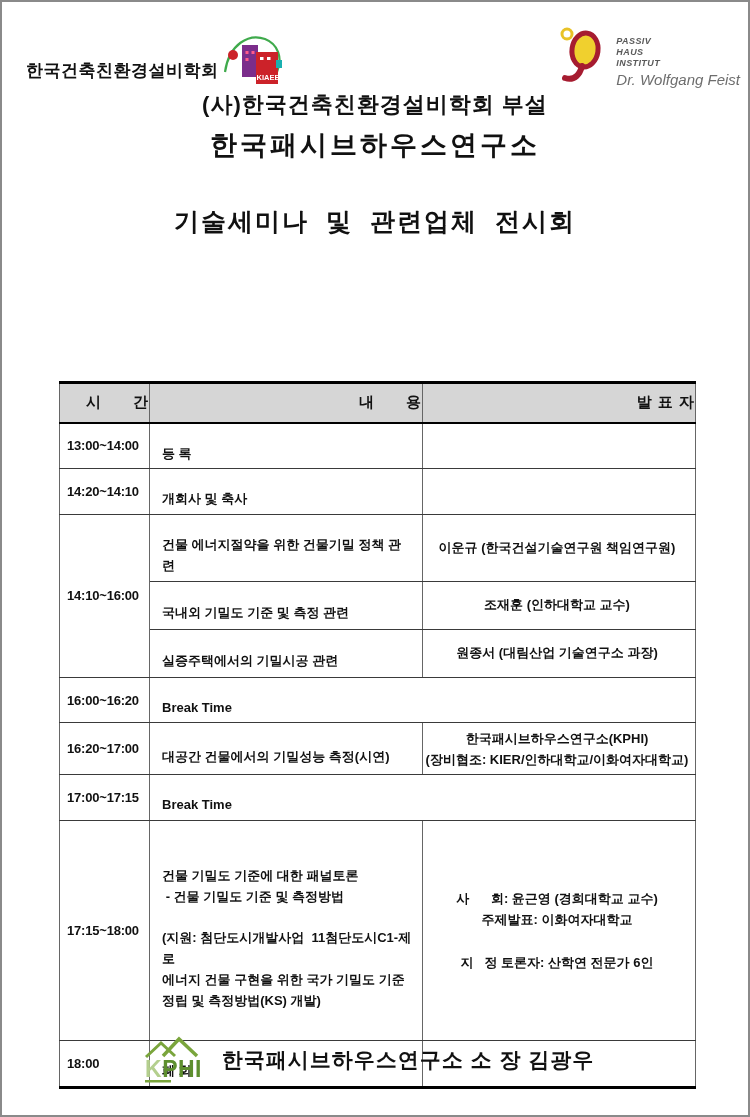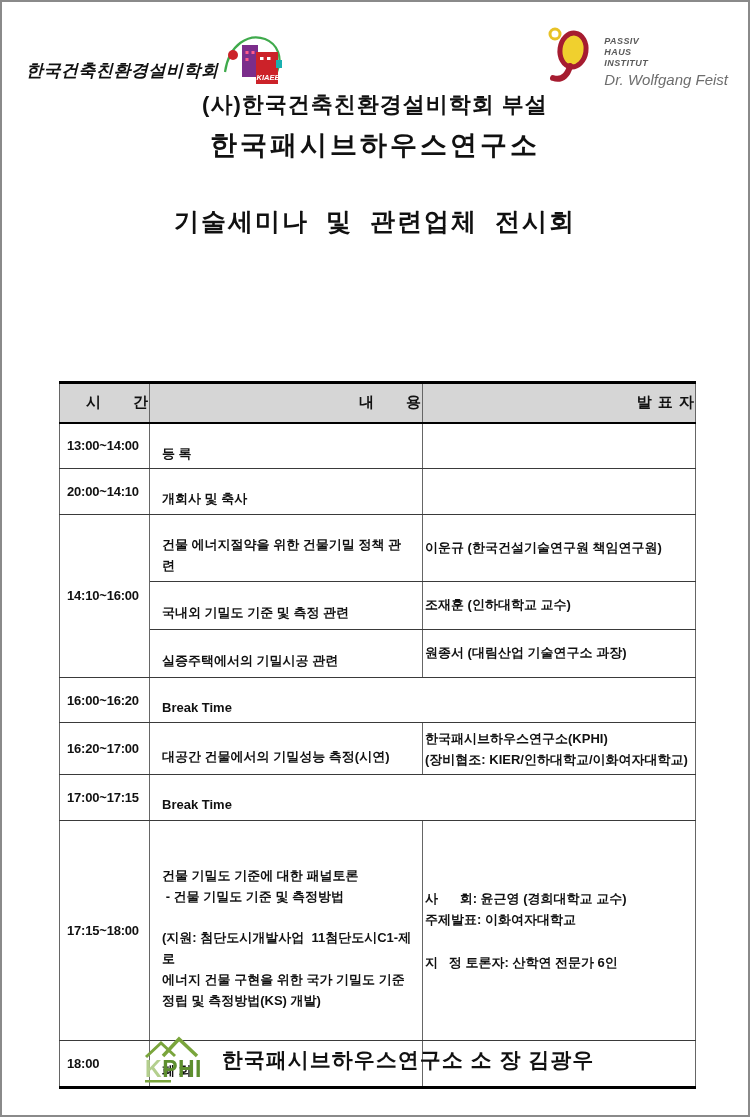--- a/index.html
+++ b/index.html
@@ -3,24 +3,24 @@
 <meta charset="utf-8">
 <style>
   * { margin:0; padding:0; box-sizing:border-box; }
   html,body { background:#fff; }
   body { font-family:"Liberation Sans","DejaVu Sans",sans-serif; color:#111; }
   .page{
     position:relative; width:750px; height:1117px; margin:0 auto;
     background:#fff; border:2px solid #8a8a8a; overflow:hidden;
   }
   
-  .org-left{ position:absolute; left:24px; top:30px; display:flex; align-items:flex-end;font-style:italic; }
+  .org-left{ position:absolute; left:24px; top:30px; display:flex; align-items:flex-end; }
   .org-left .org-name{ font-size:17px; font-weight:bold; letter-spacing:.5px; padding-bottom:6px; }
   .kiaebs-svg{ margin-left:4px; }
-  .phi-right{ position:absolute; right:20px; top:22px; display:flex; align-items:flex-start; }
+  .phi-right{ position:absolute; right:8px; top:22px; display:flex; align-items:flex-start; }
   .phi-text{ margin-left:8px; margin-top:12px; }
   .phi-text .phi-line{ font-size:9px; font-weight:bold; font-style:italic; color:#5a5a5a; line-height:11px; letter-spacing:.4px; }
   .phi-text .phi-sub{ font-size:15px; font-style:italic; color:#6e6e6e; margin-top:2px; }
   
   .title-block{ text-align:center; padding-top:88px; }
   .title-affiliation{ font-size:22px; font-weight:bold; letter-spacing:1px; }
   .title-kr{ font-size:27px; font-weight:bold; letter-spacing:3px; margin-top:7px; }
   .title-en{ font-size:19px; font-weight:bold; letter-spacing:.5px; margin-top:10px; word-spacing:6px; }
   .event-title{ text-align:center; margin-top:42px; font-size:25px; font-weight:bold; letter-spacing:2px; word-spacing:8px; }
   
@@ -38,21 +38,21 @@
     border-top:1px solid #3a3a3a; border-bottom:1px solid #3a3a3a;
     font-size:13px; font-weight:bold; vertical-align:middle;
     white-space:pre-wrap; overflow:hidden;
   }
   .program-table th{
     background:#d6d6d6; height:40px; text-align:right; font-size:15px;
     border-bottom:2.5px solid #000; letter-spacing:1px;
   }
   .c-time{ text-align:left; padding-left:7px; font-size:12.5px; letter-spacing:-0.2px; }
   .c-content{ text-align:left; padding:20px 8px 4px 12px; line-height:1.6; }
-  .c-presenter{ text-align:left; padding:4px 6px 4px 2px; line-height:1.65; }
+  .c-presenter{ text-align:center; padding:4px 6px 4px 2px; line-height:1.65; }
   .row-reg td{ height:45px; }
   .row-open td{ height:45px; }
   .row-sess td{ height:48px; }
   .row-break td{ height:24px; }
   .row-demo td{ height:52px; }
   .row-panel td{ height:220px; }
   .row-close td{ height:35px; }
   
   .footer{ position:absolute; left:0; right:12px; top:1033px; display:flex; justify-content:center; align-items:center; }
   .footer-text{ font-size:21px; font-weight:bold; margin-left:14px; letter-spacing:1px; white-space:pre-wrap; }
@@ -112,21 +112,21 @@
       <th>시      간</th>
       <th>내      용</th>
       <th>발 표 자</th>
     </tr>
     <tr class="row-reg">
       <td class="c-time">13:00~14:00</td>
       <td class="c-content">등 록</td>
       <td class="c-presenter"></td>
     </tr>
     <tr class="row-open">
-      <td class="c-time">20:00~14:10</td>
+      <td class="c-time">14:20~14:10</td>
       <td class="c-content">개회사 및 축사</td>
       <td class="c-presenter"></td>
     </tr>
     <tr class="row-sess">
       <td class="c-time" rowspan="3">14:10~16:00</td>
       <td class="c-content">건물 에너지절약을 위한 건물기밀 정책 관련</td>
       <td class="c-presenter">이운규 (한국건설기술연구원 책임연구원)</td>
     </tr>
     <tr class="row-sess">
       <td class="c-content">국내외 기밀도 기준 및 측정 관련</td>

